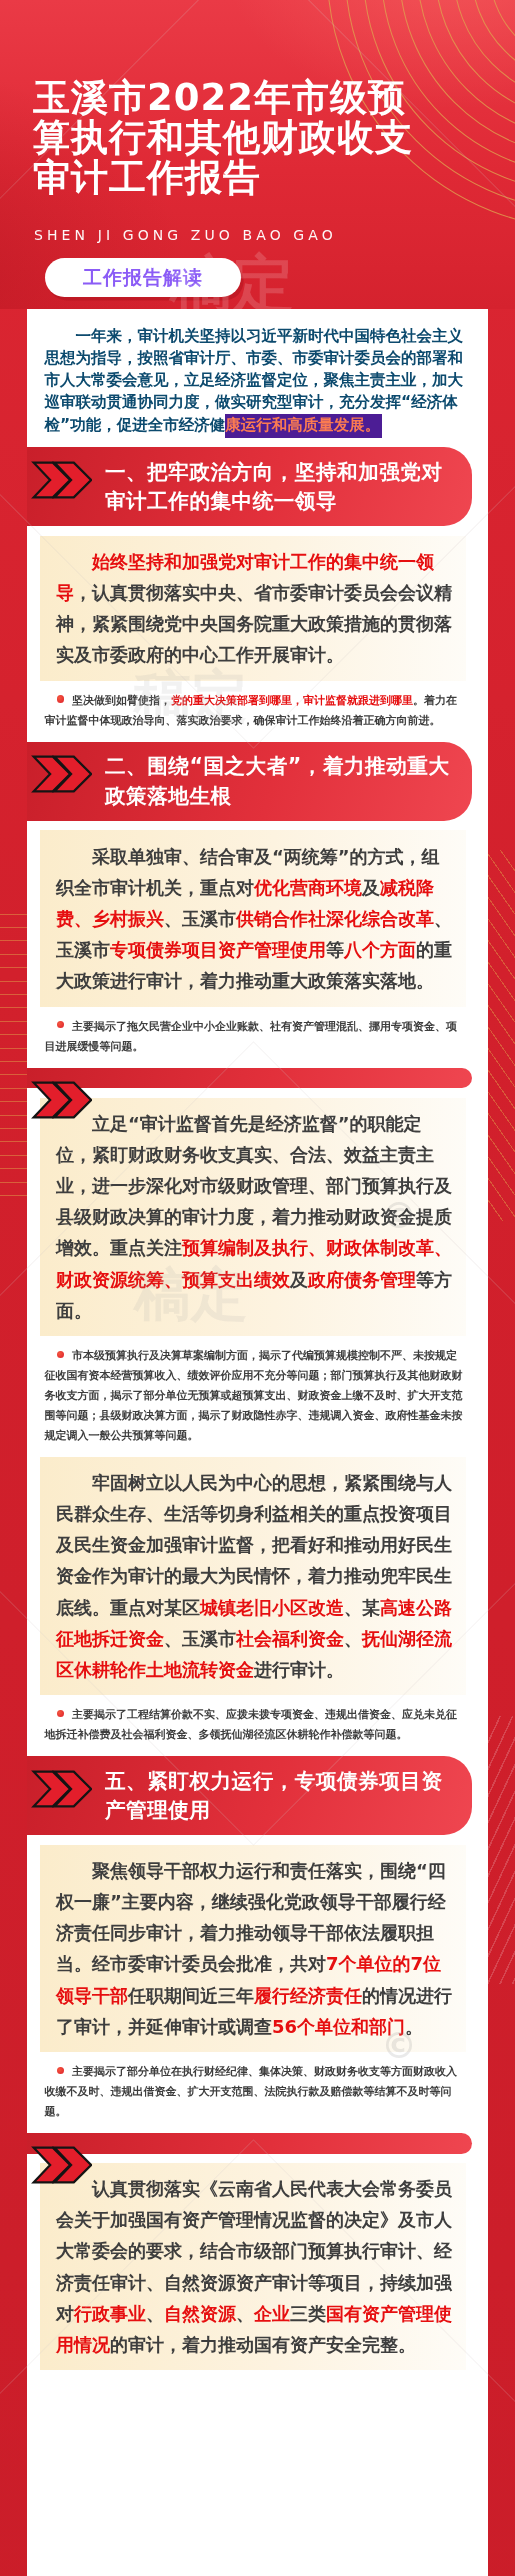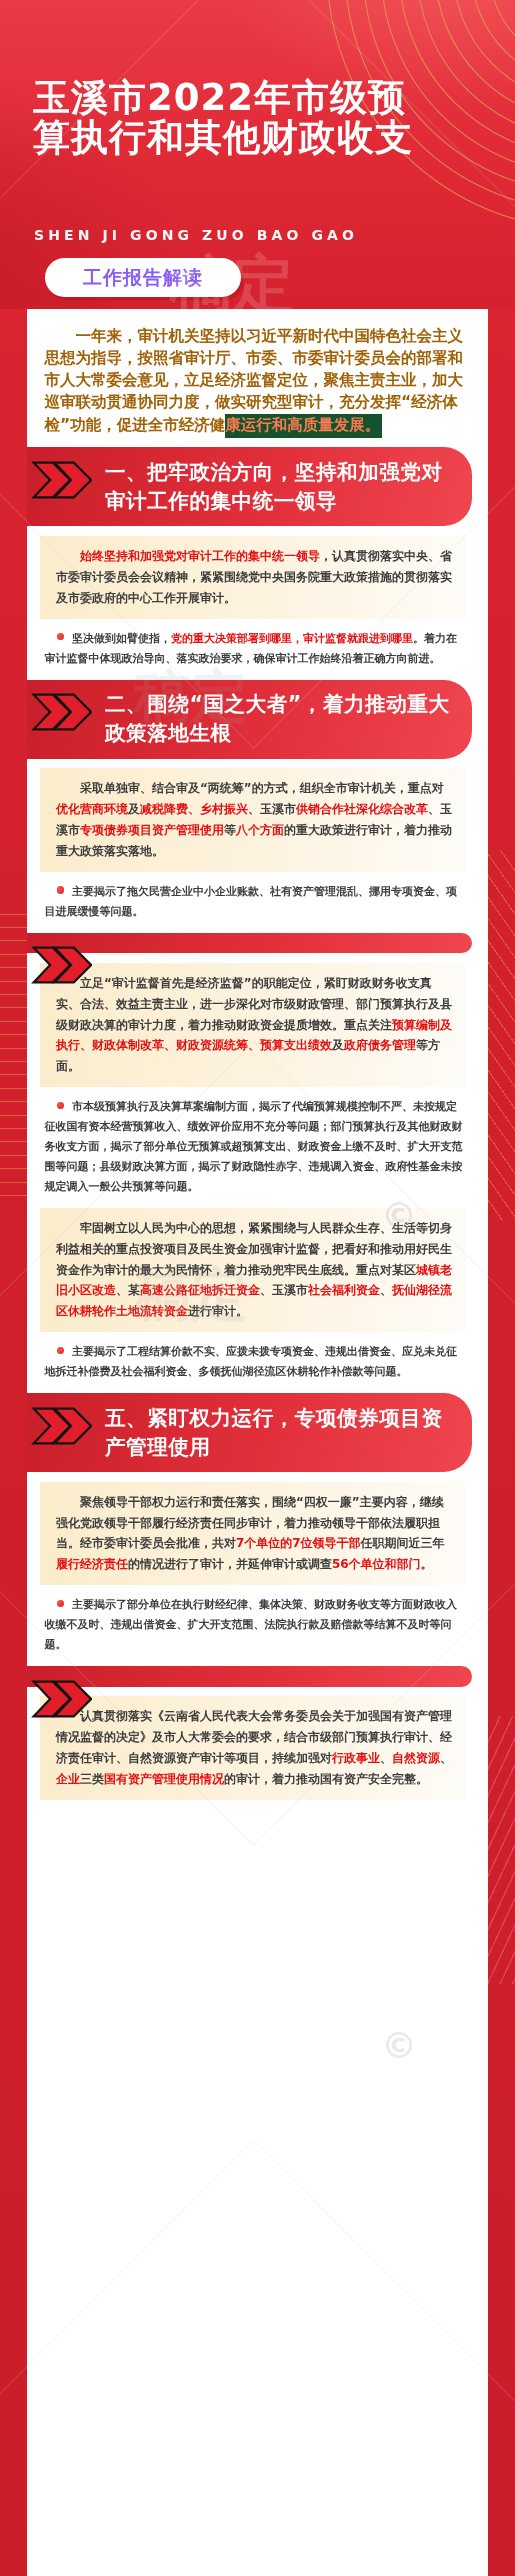--- a/index.html
+++ b/index.html
@@ -21,43 +21,43 @@
   .stripes-right2{position:absolute;right:0;top:1716px;width:28px;height:268px;opacity:.35;
     background:repeating-linear-gradient(115deg,rgba(255,255,255,.5) 0 1.5px,rgba(0,0,0,0) 1.5px 11.3px);}
   .diamond{position:absolute;border:1px solid rgba(210,200,200,.22);transform:rotate(45deg);pointer-events:none;z-index:5;}
   .wm{position:absolute;z-index:6;font-weight:700;pointer-events:none;user-select:none;}
 
   
   .hero{position:absolute;top:0;left:0;width:443px;height:309px;z-index:2;}
   .title{position:absolute;top:78px;left:33px;margin:0;color:#ffffff;
          font-size:37px;line-height:1.08;font-weight:800;letter-spacing:1px;}
   .subtitle{position:absolute;top:227px;left:34px;color:rgba(255,255,255,.96);
-            font-size:14px;letter-spacing:4.1px;font-weight:700;}
+            font-size:14px;letter-spacing:4.1px;font-weight:400;}
   .badge{position:absolute;top:258px;left:45px;width:196px;height:39px;background:#ffffff;
          border-radius:20.6px;display:flex;align-items:center;justify-content:center;
          box-shadow:2.6px 3.6px 0 rgba(170,18,28,.45);z-index:4;}
   .badge span{color:#8b5cf6;font-size:19px;font-weight:800;letter-spacing:1px;}
 
   
   .card{position:absolute;top:309px;left:27px;width:461px;height:2836px;background:#ffffff;
         z-index:3;box-sizing:border-box;padding:0 21.6px 0 13.4px;overflow:hidden;}
 
   .intro{margin:15.5px 0 0 4.1px;font-size:15.5px;line-height:1.44;font-weight:700;text-indent:2em;}
-  .seg-orange{color:#a16207;}
-  .seg-orange-hl{color:#fb7b51;background:#14532d;box-decoration-break:clone;padding:1.5px 2.1px 4.1px 0;}
+  .seg-orange{color:#0c4a6e;}
+  .seg-orange-hl{color:#fb7b51;background:#4c1d95;box-decoration-break:clone;padding:1.5px 2.1px 4.1px 0;}
   .seg-red{color:#e60f10;}
   .seg-dark{color:#3e3e3e;}
 
   .banner{position:relative;margin:11.3px 0 9.3px -13.4px;width:445px;box-sizing:border-box;
           padding:10.3px 17.5px 10.3px 78px;border-radius:0 28px 28px 0;
           background:linear-gradient(105deg,#c91f2a 0%,#e2303b 55%,#ef4650 100%);}
   .banner-text{color:#ffffff;font-size:20.6px;line-height:1.42;font-weight:900;letter-spacing:0.5px;}
   .chev{position:absolute;left:4.1px;top:12.4px;width:61px;height:40px;}
 
-  .box{margin:0 0 10.3px 0;padding:10.3px 14.4px 10.3px 15.5px;font-size:12px;line-height:1.73;
+  .box{margin:0 0 10.3px 0;padding:10.3px 14.4px 10.3px 15.5px;font-size:18px;line-height:1.73;
        font-weight:700;color:#3e3e3e;text-indent:2em;
        background:linear-gradient(90deg,#fbeccb 0%,#fdf3e0 55%,#fefcf7 100%);}
 
   .bullet{margin:0 0 11.3px 4.1px;font-size:11px;line-height:1.8;font-weight:700;color:#3e3e3e;text-indent:1.1em;}
   .dot{display:inline-block;width:7.2px;height:7.2px;border-radius:50%;
        background:radial-gradient(circle at 35% 35%,#f4573f,#dd1f2b);margin-right:8.2px;vertical-align:1.5px;}
 </style>
 </head>
 <body>
 
@@ -81,20 +81,21 @@
   </svg>
 
   <div class="stripes-left"></div>
   <div class="stripes-right"></div>
   <div class="stripes-right2"></div>
 
   <div class="hero">
     <h1 class="title">
       <div>玉溪市2022年市级预</div>
       <div>算执行和其他财政收支</div>
+      <div>审计工作报告</div>
     </h1>
     <div class="subtitle">SHEN JI GONG ZUO BAO GAO</div>
     <div class="badge">
       <span>工作报告解读</span>
     </div>
   </div>
 
   <div class="card">
 
     <p class="intro"><span class="seg-orange">一年来，审计机关坚持以习近平新时代中国特色社会主义思想为指导，按照省审计厅、市委、市委审计委员会的部署和市人大常委会意见，立足经济监督定位，聚焦主责主业，加大巡审联动贯通协同力度，做实研究型审计，充分发挥“经济体检”功能，促进全市经济健</span><span class="seg-orange-hl">康运行和高质量发展。</span></p>

